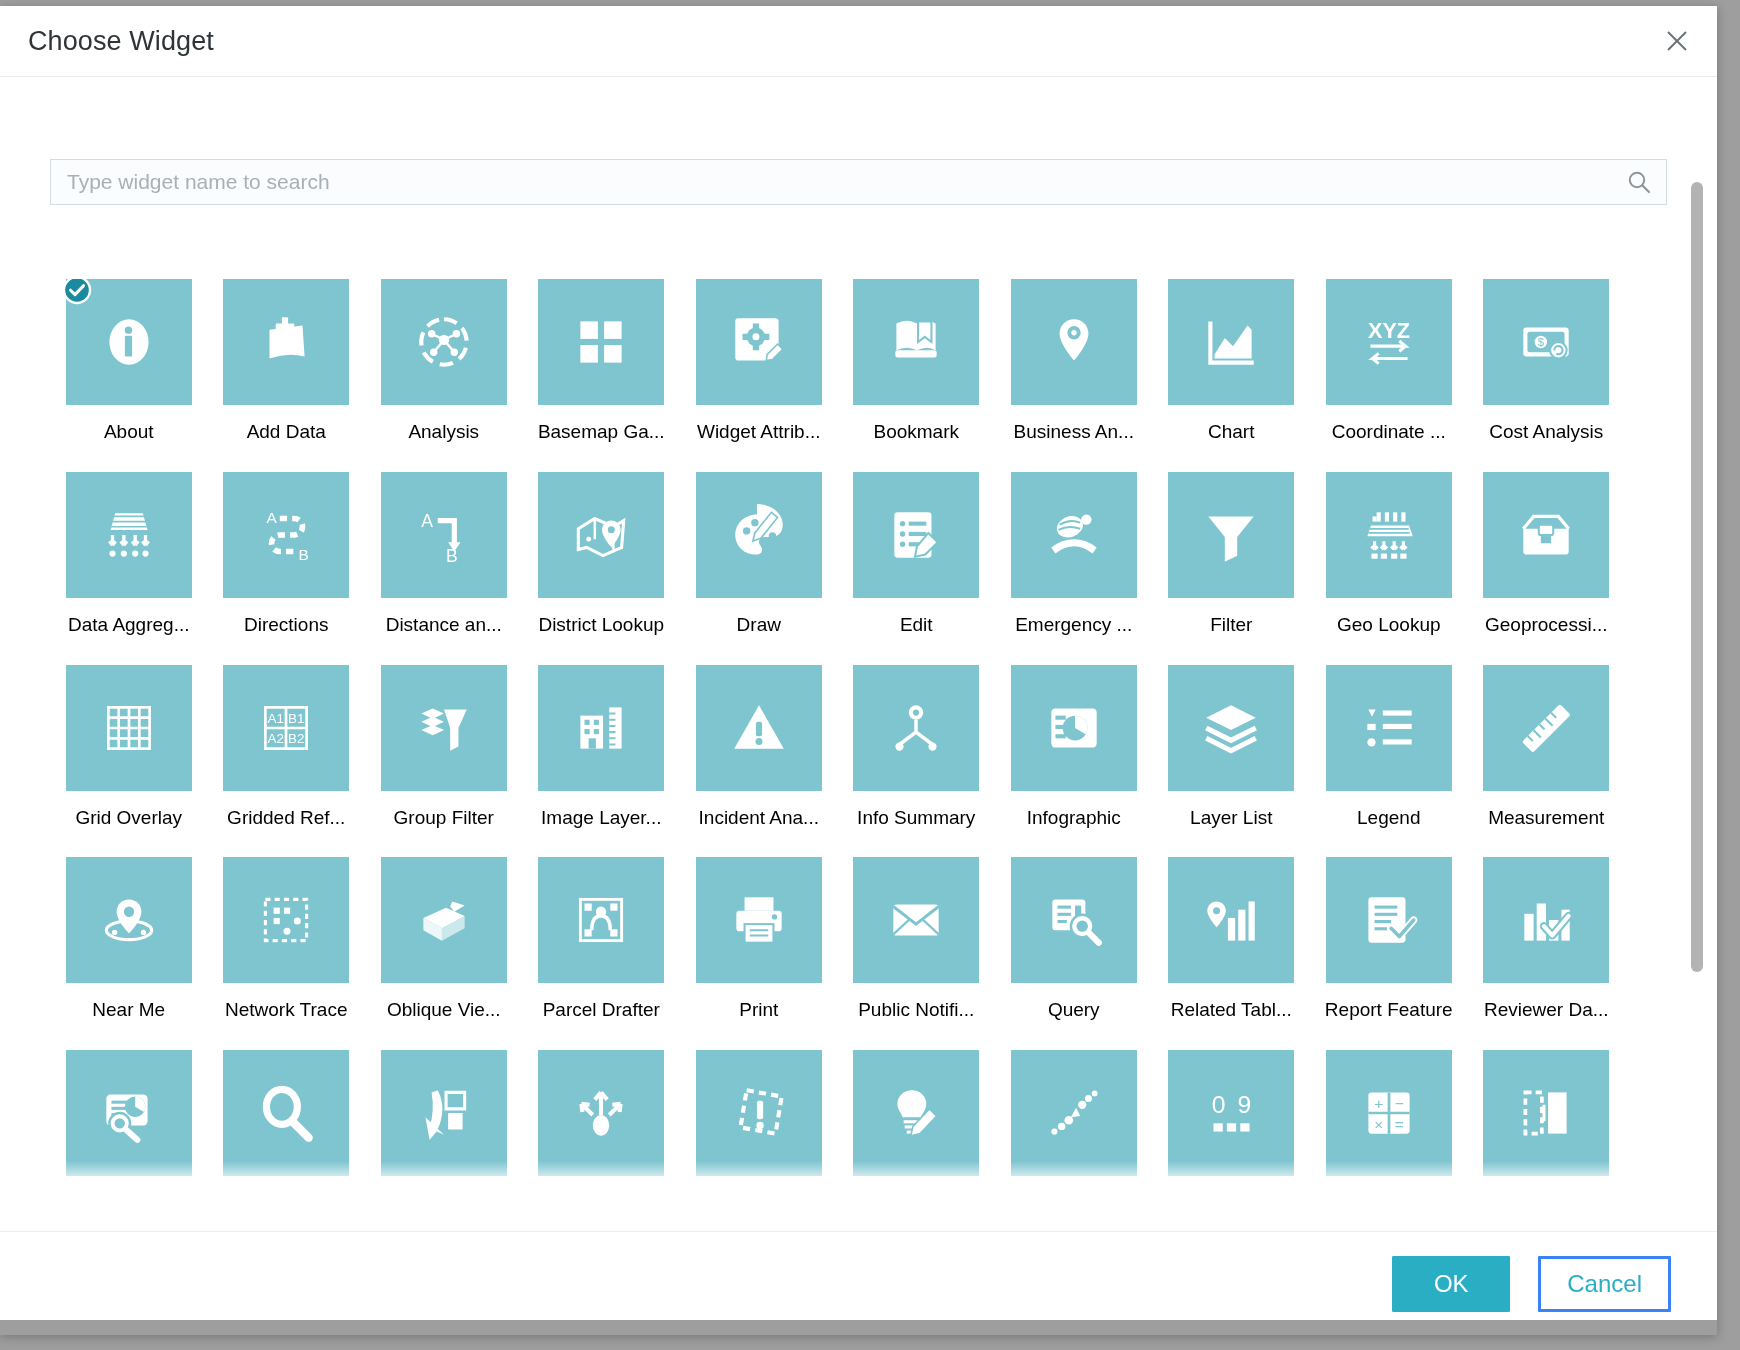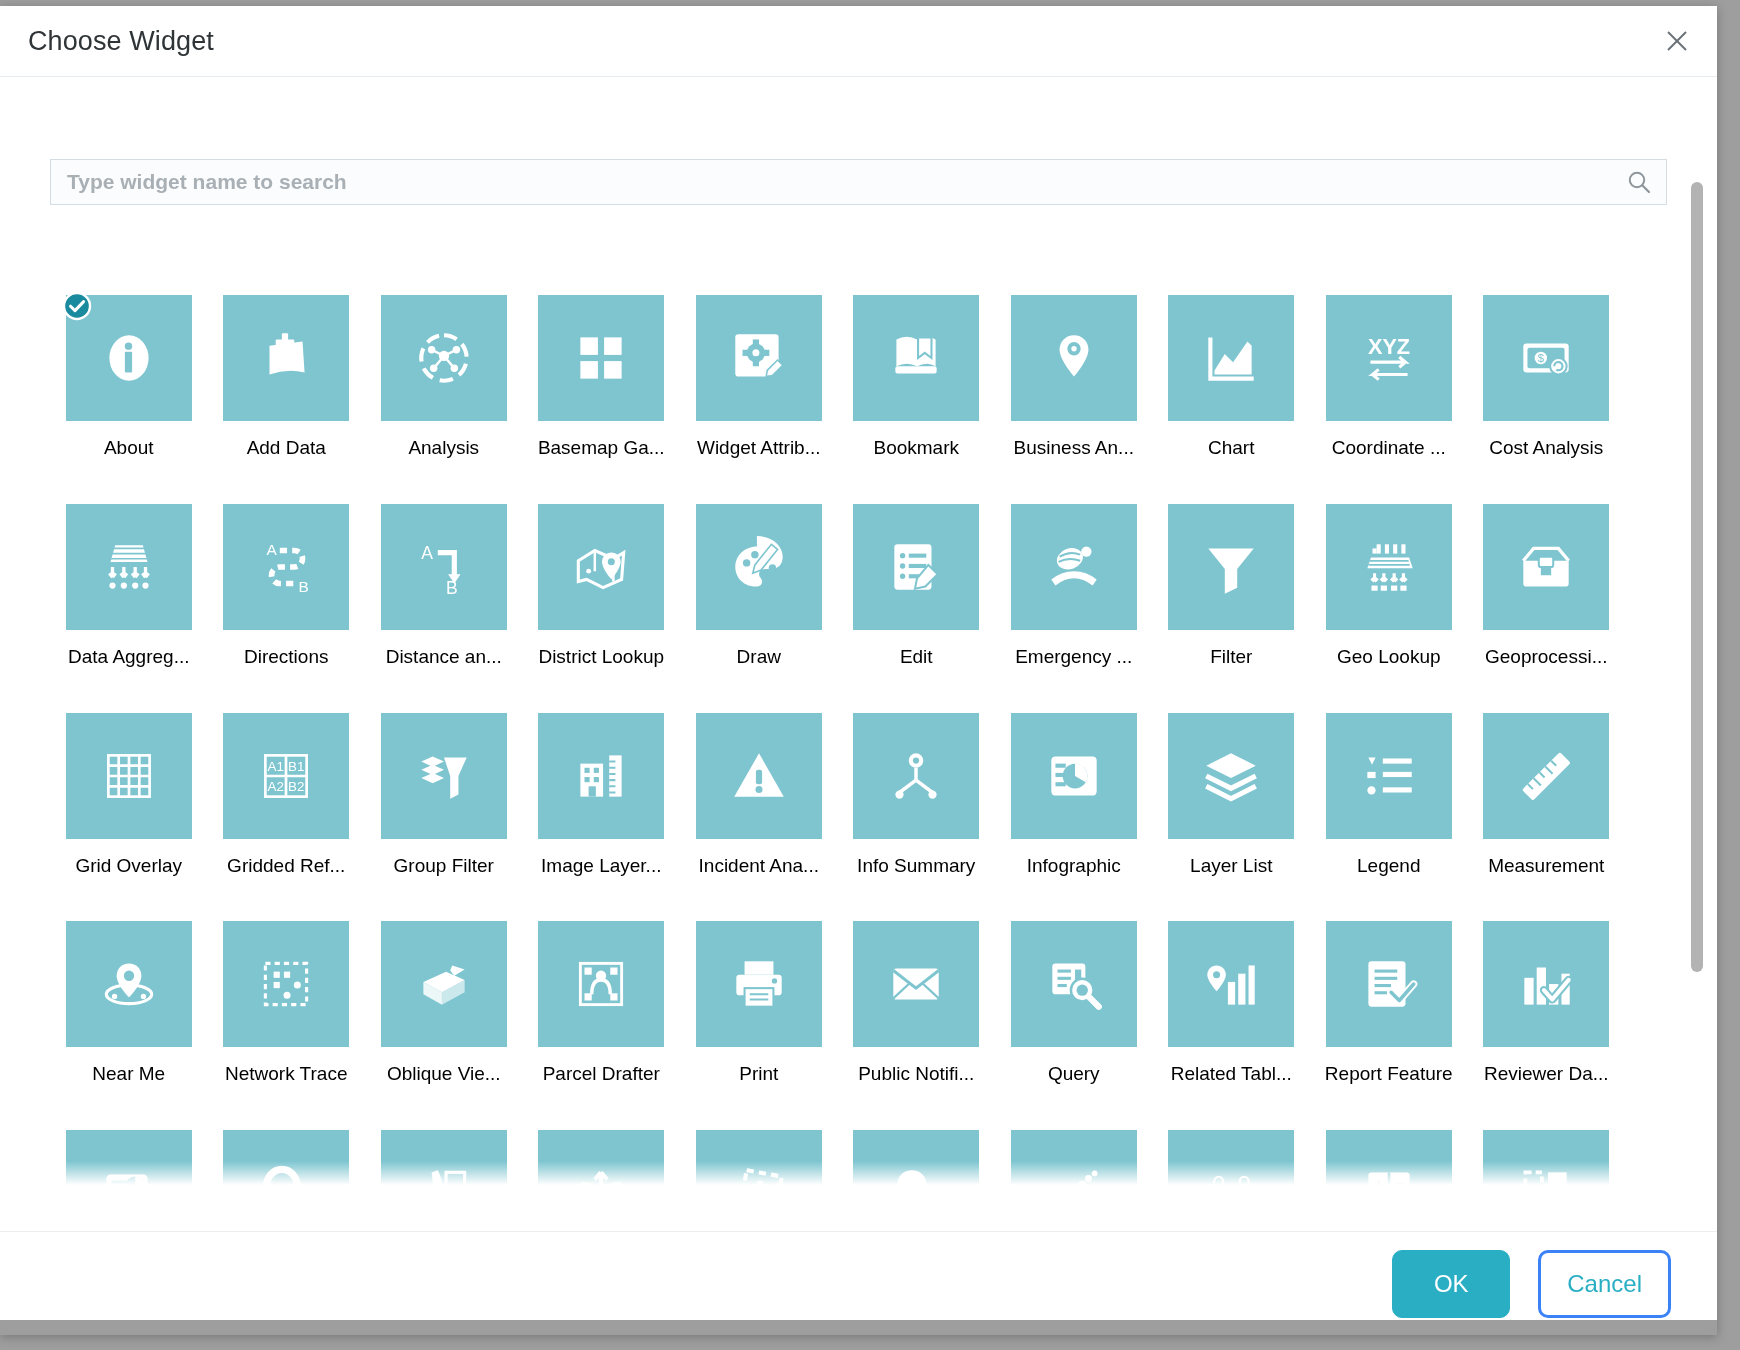--- a/index.html
+++ b/index.html
@@ -57,21 +57,21 @@
     border: 1px solid #d3dde3;
     background: #fbfcfd;
     display: flex; align-items: center;
   }
   .search-box input {
     border: 0; outline: 0; background: transparent;
     font-family: "Liberation Sans", sans-serif;
     font-size: 21px;
     color: #4d7c0f;
     padding: 0 50px 0 16px;
-    width: 100%; height: 100%; font-weight: bold;
+    width: 100%; height: 100%;
   }
   .search-box input::placeholder { color: #a9b0b5; }
   .search-icon {
     position: absolute; right: 14px; top: 50%;
     transform: translateY(-50%);
     width: 26px; height: 26px;
     display: flex; align-items: center; justify-content: center;
   }
 
   
@@ -84,21 +84,21 @@
   .grid-inner {
     padding: 0 50px 0 50px;
     display: grid;
     grid-template-columns: repeat(10, 1fr);
     row-gap: 0;
     column-gap: 0;
     width: 1675px;
   }
   .widget-cell {
     width: 144px;
-    margin: 16px auto 0 auto;
+    margin: 0 auto 0 auto;
     padding-bottom: 28px;
     cursor: pointer;
     text-align: center;
   }
   .tile {
     width: 126px; height: 126px;
     background: #7ec5d0;
     margin: 0 auto;
     position: relative;
     display: flex; align-items: center; justify-content: center;
@@ -148,28 +148,28 @@
     height: 104px;
     border-top: 1px solid #eceff1;
     display: flex;
     align-items: center;
     justify-content: flex-end;
     padding: 0 46px 0 0;
     gap: 28px;
     background: #ffffff;
   }
   .btn {
-    height: 68px;
+    height: 56px;
     min-width: 120px;
     padding: 0 26px;
     font-size: 24px;
     font-family: "Liberation Sans", sans-serif;
     cursor: pointer;
     display: flex; align-items: center; justify-content: center;
-    border-radius: 10px;
+    border-radius: 1px;
   }
   .btn-ok {
     background: #2aaec4;
     color: #ffffff;
     border: 1px solid #2aaec4;
     min-width: 118px;
   }
   .btn-cancel {
     background: #ffffff;
     color: #2aaec4;

